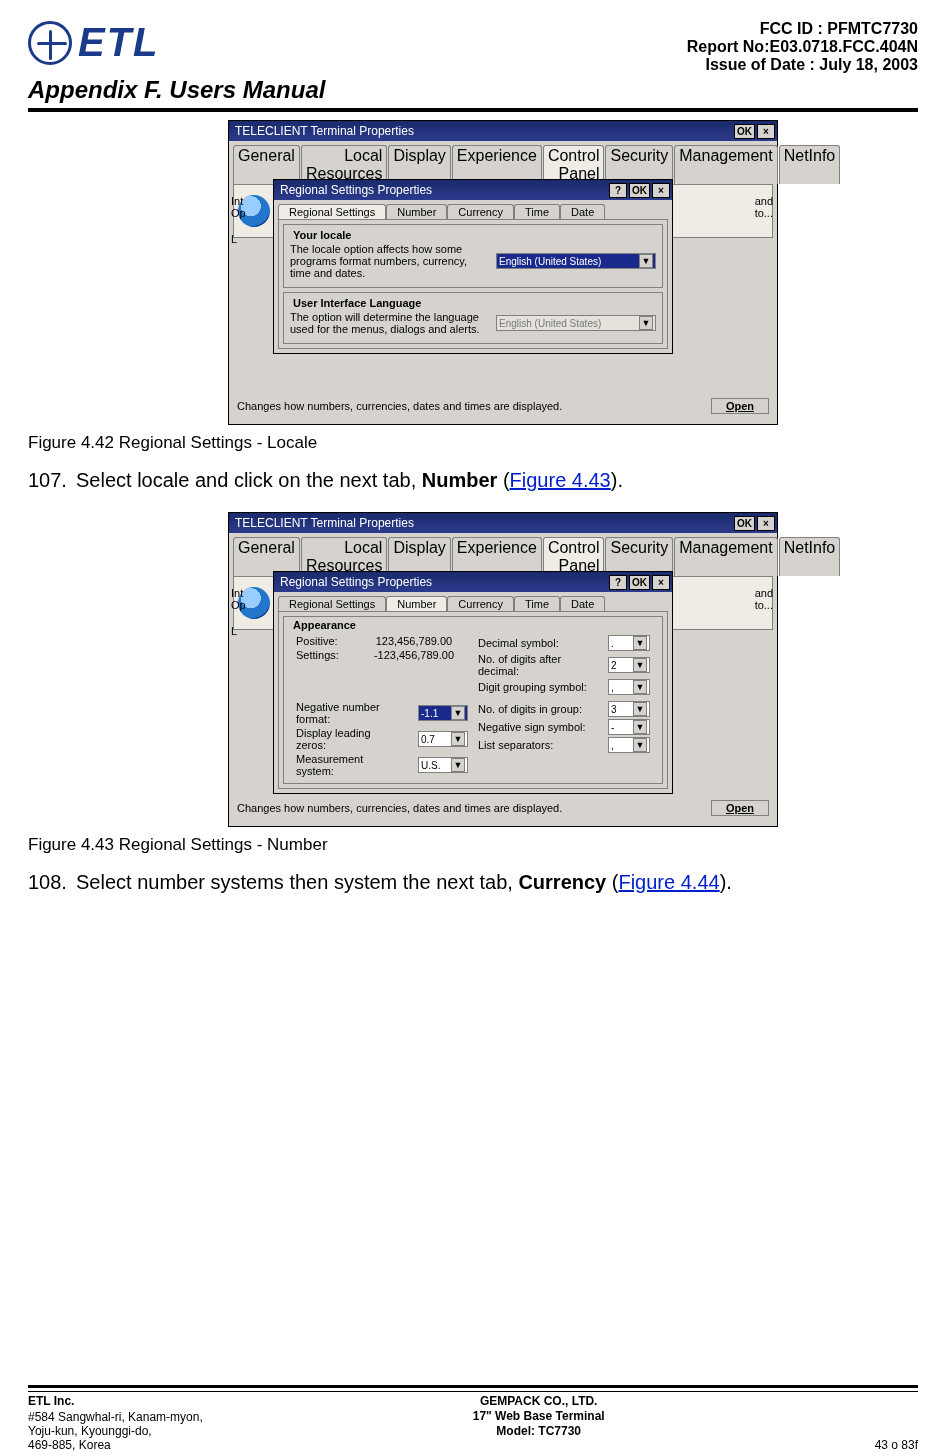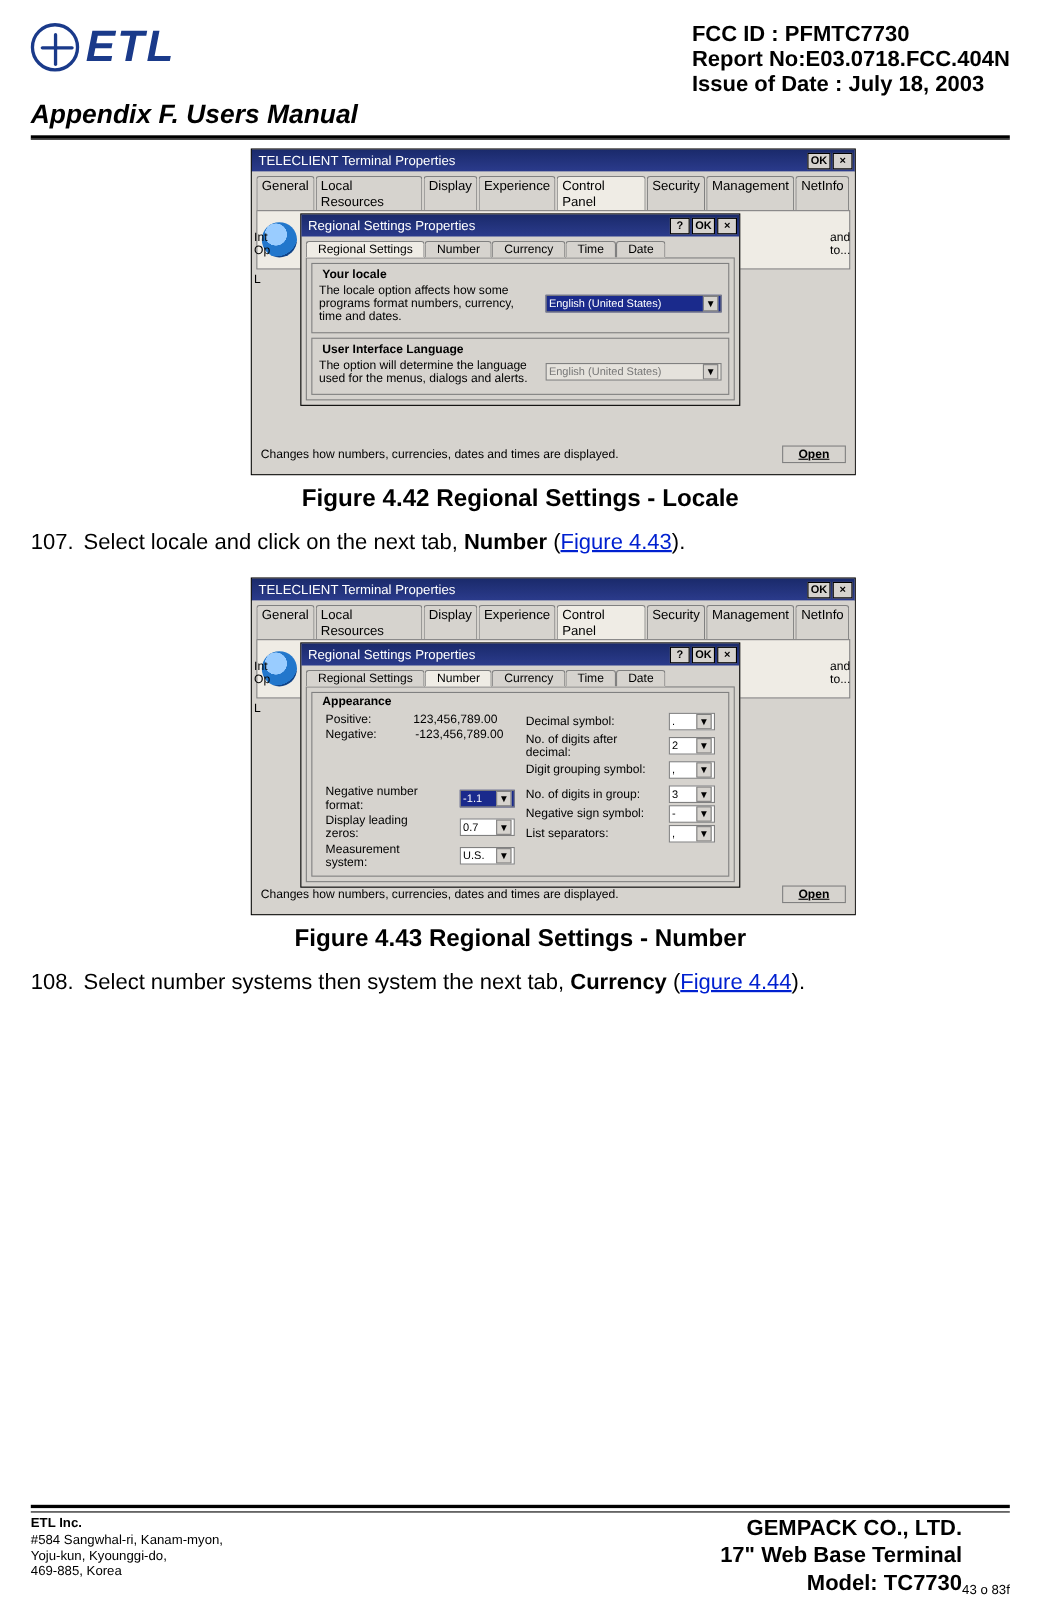--- a/index.html
+++ b/index.html
@@ -21,28 +21,28 @@
   }
   .logo-mark::before, .logo-mark::after {
     content:""; position:absolute; background:#1a3a8a;
   }
   .logo-mark::before { left:6px; top:18px; width:30px; height:3px; border-radius:2px; }
   .logo-mark::after  { left:18px; top:6px; width:3px; height:30px; border-radius:2px; }
   .logo-text {
     font-size: 40px; font-weight: 800; font-style: italic;
     color: #1a3a8a; letter-spacing: 2px;
   }
-  .header-right { margin-left: auto; font-size: 20px; font-weight: 700; }
+  .header-right { margin-left: auto; font-size: 16px; font-weight: 700; text-align: right; }
   .appendix-line { font-size: 24px; font-weight: 700; font-style: italic; margin-top: 2px; }
   .hr-heavy { border: none; border-top: 3px solid #000; margin-top: 4px; }
   .hr-light { border: none; border-top: 1px solid #000; margin-bottom: 8px; }
 
   
   .shot-wrap { width: 490px; margin: 8px auto 0 auto; }
-  .figure-caption { text-align: center; font-weight: 700; font-size: 22px; margin: 8px 0 16px 0; }
+  .figure-caption { text-align: left; font-weight: 400; font-size: 17px; margin: 8px 0 16px 0; }
   .instruction { font-size: 20px; margin: 6px 0 20px 0; display: flex; }
   .instruction .num { width: 48px; }
   .instruction .bold { font-weight: 700; }
   .link { color: #0020d0; text-decoration: underline; }
 
   
   .ce-window { border: 1px solid #000; background: #d6d3ce; width: 550px; font-size: 11px; }
   .ce-titlebar {
     background: linear-gradient(#1a2a6b,#2b3b8c);
     color: #fff; display: flex; align-items: center; padding: 1px 2px; height: 20px;
@@ -50,21 +50,21 @@
   .ce-title { flex: 1; padding-left: 4px; font-weight: 400; font-size: 12px; }
   .ce-titlebtn {
     background: #d6d3ce; color:#000; border:1px solid #000;
     height: 15px; min-width: 18px; font-size: 10px; font-weight: 700;
     display:flex; align-items:center; justify-content:center; margin-left: 2px; padding: 0 2px;
   }
   .ce-body { padding: 2px 4px 6px 4px; background: #d6d3ce; }
   .ce-tabs { display: flex; margin-top:2px; }
   .ce-tab {
     border:1px solid #808080; border-bottom:none; background:#d6d3ce;
-    padding: 1px 4px; font-size: 12px; margin-right: 1px; border-radius: 3px 3px 0 0;
+    padding: 1px 4px; font-size: 16px; margin-right: 1px; border-radius: 3px 3px 0 0; text-align: right;
   }
   .ce-tab.active { background:#efece5; }
   .tab-panel { border:1px solid #808080; background:#efece5; height: 54px; padding: 4px; display:flex; align-items:center; gap: 6px; overflow:hidden; }
   .big-icon {
     width: 32px; height: 32px; display:inline-block;
     background: radial-gradient(circle at 40% 35%, #9cf 0 35%, #27c 36% 70%, #148 71% 100%);
     border-radius: 50%;
   }
   .big-icon.sq { border-radius: 4px; background: linear-gradient(#bcd,#89a); }
   .big-icon.cal { border-radius: 3px; background: linear-gradient(#fff,#ddd); border:1px solid #888; }
@@ -110,21 +110,21 @@
   
   .page-footer {
     position:absolute; bottom: 4px; left: 28px; right: 28px;
     border-top: 3px solid #000;
     display:flex; align-items:flex-start; padding-top:6px;
     font-size: 12px;
   }
   .page-footer .hr2 { position:absolute; top:3px; left:0; right:0; border-top:1px solid #000; }
   .foot-left { }
   .foot-left .etl { font-weight:700; margin-bottom:2px; }
-  .foot-center { flex:1; text-align:right; font-weight:700; font-size:20px; line-height:1.25; }
+  .foot-center { flex:1; text-align:center; font-weight:700; font-size:12px; line-height:1.25; }
   .foot-right { text-align:right; align-self:flex-end; }
 </style>
 </head>
 <body>
 
 <div class="page-header">
   <div class="logo-wrap">
     <div class="logo-mark"></div>
     <div class="logo-text">ETL</div>
   </div>
@@ -280,21 +280,21 @@
           <div class="mini-tab">Currency</div>
           <div class="mini-tab">Time</div>
           <div class="mini-tab">Date</div>
         </div>
         <div style="border:1px solid #808080; margin:0 4px 4px 4px; background:#d6d3ce;">
           <div class="fieldset" style="padding:2px 6px 4px 6px">
             <span class="legend">Appearance</span>
             <div class="twocol">
               <div class="col">
                 <div class="row"><span>Positive:</span>&nbsp;&nbsp;<span>123,456,789.00</span></div>
-                <div class="row"><span>Negative:</span>&nbsp;<span>-123,456,789.00</span></div>
+                <div class="row"><span>Settings:</span>&nbsp;<span>-123,456,789.00</span></div>
               </div>
               <div class="col">
                 <div class="row">
                     <span style="flex:1">Decimal symbol:</span>
                     <div class="select" style="max-width:42px">
                       <span>.</span>
                       <span class="arrow">▼</span>
                     </div>
                   </div>
                 <div class="row">

